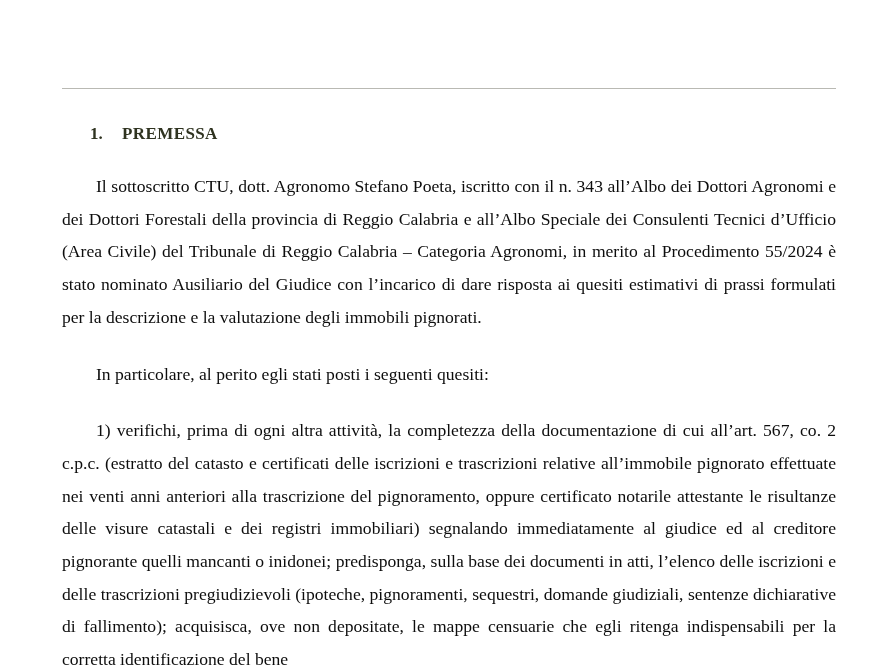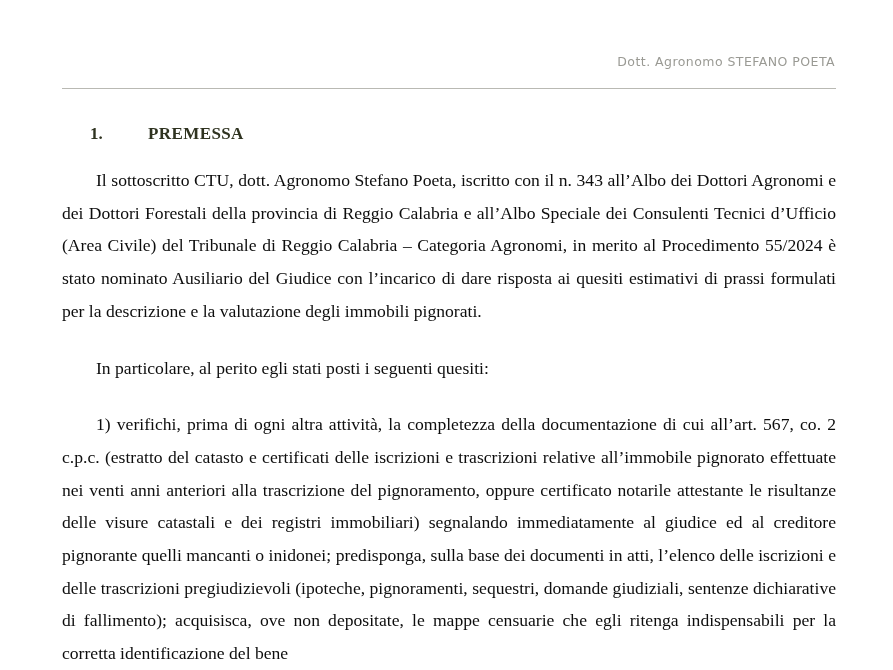--- a/index.html
+++ b/index.html
@@ -68,47 +68,43 @@
     font-size: 17px;
     color: #2f3320;
     width: 32px;
   }
   .section-title {
     font-family: "Liberation Serif", "DejaVu Serif", serif;
     font-weight: bold;
     font-size: 17px;
     letter-spacing: 0.4px;
     color: #2f3320;
-    margin-left: 26px;
   }
 
   p.para {
     margin: 0;
     font-size: 17.6px;
     line-height: 32.7px;
     text-align: justify;
     text-justify: inter-word;
     text-indent: 34px;
     color: #0d0d0d;
   }
   p.para.spaced-top { margin-top: 24px; }
-  p.para.first-body { margin-top: 20px; }
+  p.para.first-body { margin-top: 26px; }
 
   .para.clipped {
     
   }
 </style>
 </head>
 <body>
 
 <div class="page">
 
-  <div class="doc-header">
-    <span class="doc-header-text">Dott. Agronomo STEFANO POETA</span>
-  </div>
 
   <div class="header-rule"></div>
 
   <div class="content">
 
     <div class="section-heading">
       <span class="section-number">1.</span>
       <span class="section-title">PREMESSA</span>
     </div>
 

